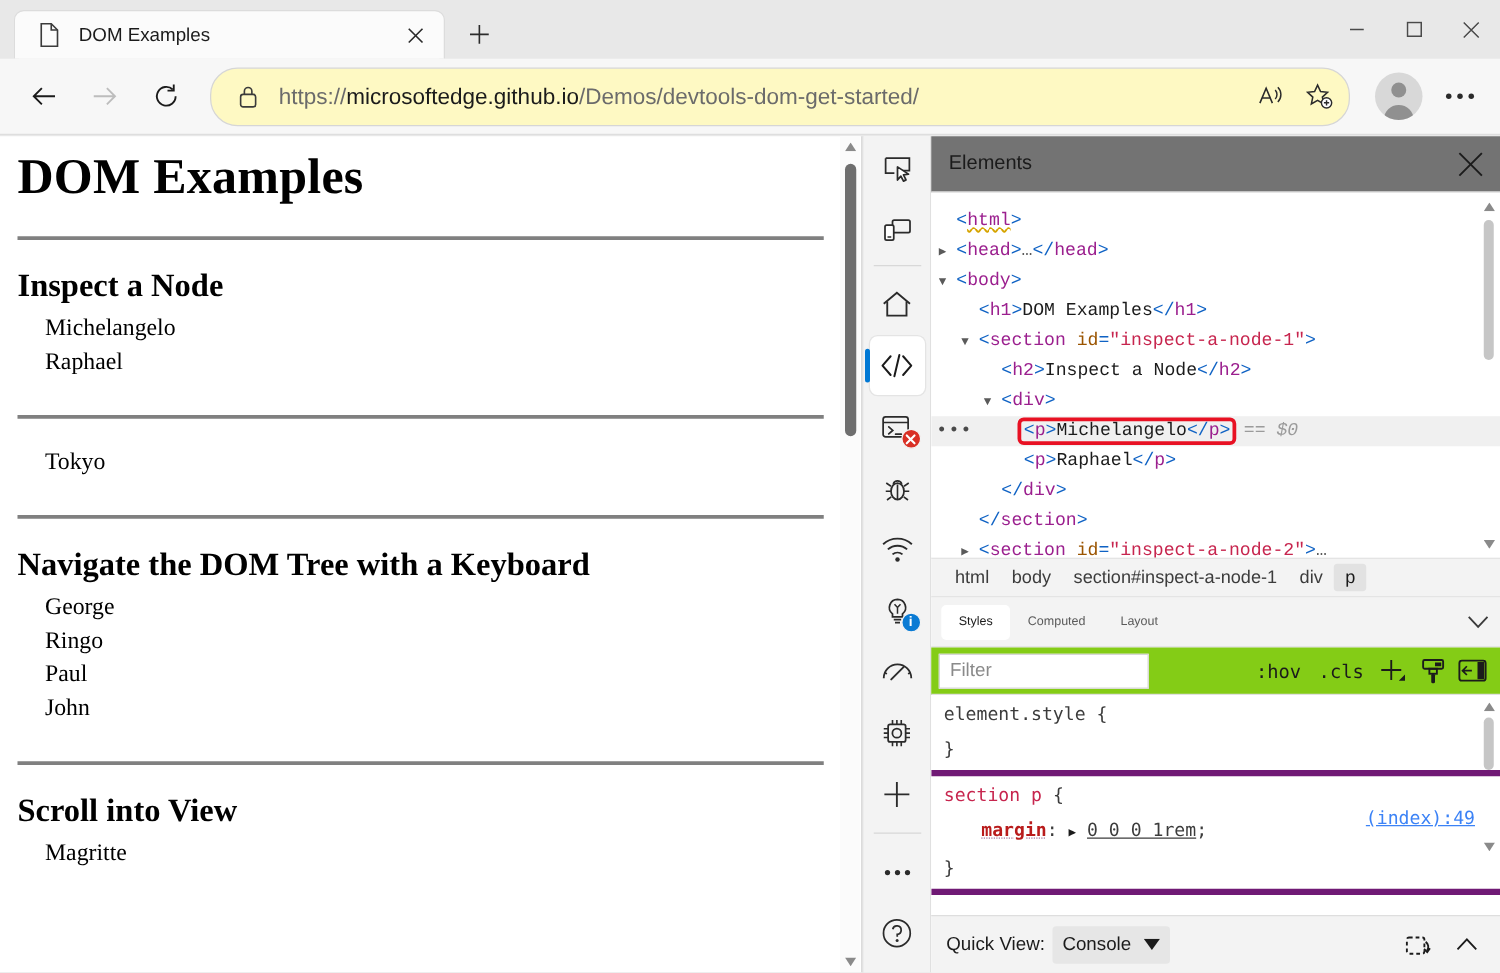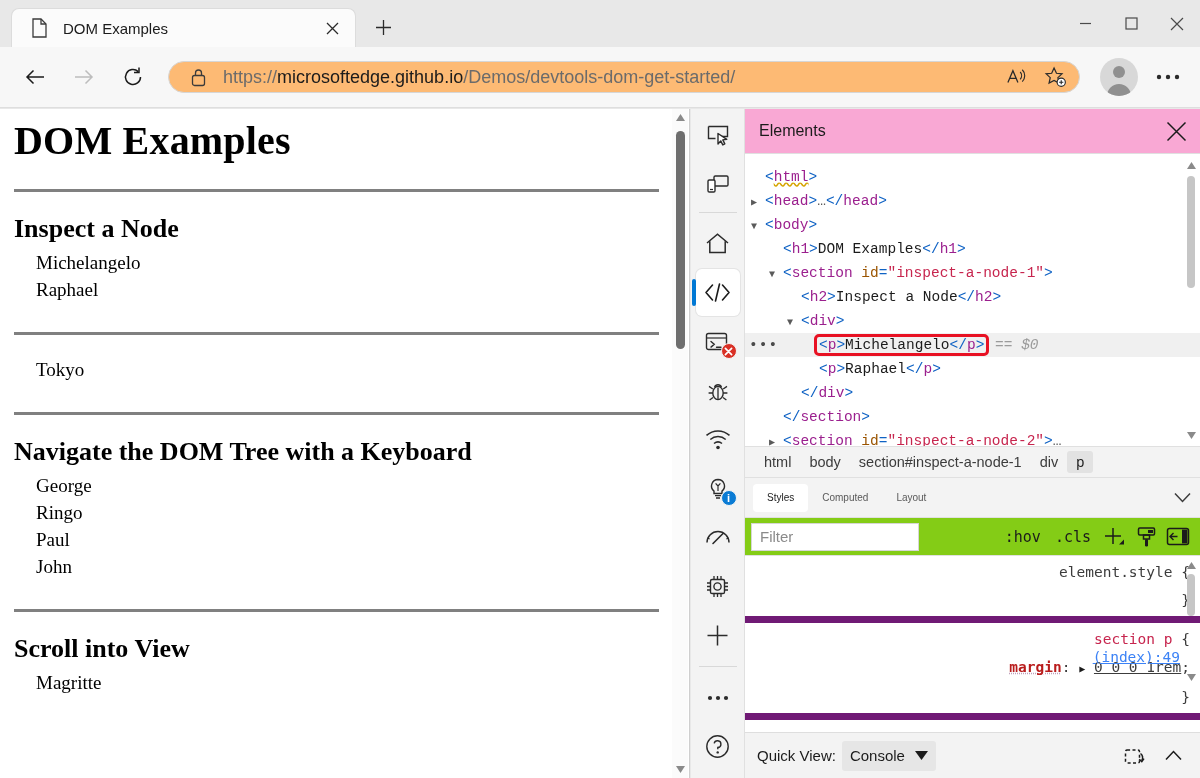--- a/index.html
+++ b/index.html
@@ -48,22 +48,22 @@
     background: #f7f7f7;
     display: flex; align-items: center;
     border-bottom: 1px solid #dedede;
   }
   .navbtn {
     width: 38px; height: 38px; margin-left: 11px;
     display: flex; align-items: center; justify-content: center; border-radius: 5px;
   }
   .navbtn:first-child { margin-left: 16px; }
   .omnibox {
-    flex: 1 1 auto; height: 32px; margin: 0 10px 0 16px;
-    background: #fdba74; border: 1px solid #d6d6d6; border-radius: 22px;
+    flex: 1 1 auto; height: 47px; margin: 0 10px 0 16px;
+    background: #fef9c3; border: 1px solid #d6d6d6; border-radius: 22px;
     display: flex; align-items: center; padding: 0 6px 0 14px; justify-content: center;
   }
   .lock-wrap { width: 30px; height: 30px; display:flex; align-items:center; justify-content:center; }
   .url {
     flex: 1 1 auto; margin-left: 10px;
     font-size: 18px; color: #6b6b6b; white-space: nowrap; overflow: hidden;
     font-family: "Liberation Sans", sans-serif;
   }
   .url b { color: #1b1b1b; font-weight: normal; }
   .omni-action { width: 36px; height: 34px; display:flex; align-items:center; justify-content:center; border-radius:5px; margin-left:2px;}
@@ -124,21 +124,21 @@
     display: flex; align-items: center; justify-content: center;
     font-family: "Liberation Sans", sans-serif;
     border: 1.5px solid #f3f3f3;
   }
   .badge.err { background: #d93025; }
   .badge.info { background: #0a7bd4; }
 
   .dt-main { flex: 1 1 auto; height: 669px; display: flex; flex-direction: column; background:#fff; }
 
   .dt-header {
-    height: 45px; background: #f9a8d4; display: flex; align-items: center;
+    height: 45px; background: #737373; display: flex; align-items: center;
     padding-left: 14px; border-bottom: 1px solid #e0e0e0;
   }
   .dt-header .ttl { flex: 1 1 auto; font-size: 16px; color: #1b1b1b; }
   .dt-close { width: 40px; height: 40px; display:flex; align-items:center; justify-content:center; border-radius:4px; margin-right:4px;}
 
   
   .domtree {
     position: relative; height: 292px; background: #fff; overflow: hidden;
     font-family: Liberation Mono, monospace;
     font-size: 14.5px; line-height: 24px;
@@ -214,21 +214,21 @@
     border-radius:3px;
   }
   .ficon { width: 32px; height: 28px; display:flex;align-items:center;justify-content:center; border-radius:3px;}
 
   
   .stylebody {
     flex: 1 1 auto; background: #fff; position: relative; overflow: hidden;
     font-family: "DejaVu Sans Mono","Liberation Mono", monospace;
     font-size: 14.5px; line-height: 28px; color: #3c3c3c;
   }
-  .rule { padding: 2px 10px 2px 10px; border-bottom: 7px solid #701a75; position: relative; text-align: right; }
+  .rule { padding: 2px 10px 2px 10px; border-bottom: 5px solid #701a75; position: relative; }
   .sel-name { color: #c7254e; }
   .src-link { position: absolute; right: 20px; top: 20px; color: #3b82f6; text-decoration: underline; }
   .prop { color: #b91c1c; text-decoration: underline dotted #c0a0bb; font-weight: bold; }
   .pval { color: #3c3c3c; text-decoration: underline; }
   .exp-tri { color: #1b1b1b; font-size: 10px; }
   .st-scroll { position:absolute; right:2px; top:2px; width:14px; height:126px; }
   .st-thumb { position:absolute; left:3px; top:16px; width:8px; height:42px; background:#c6c6c6; border-radius:4px; }
 
   
   .quickview {

